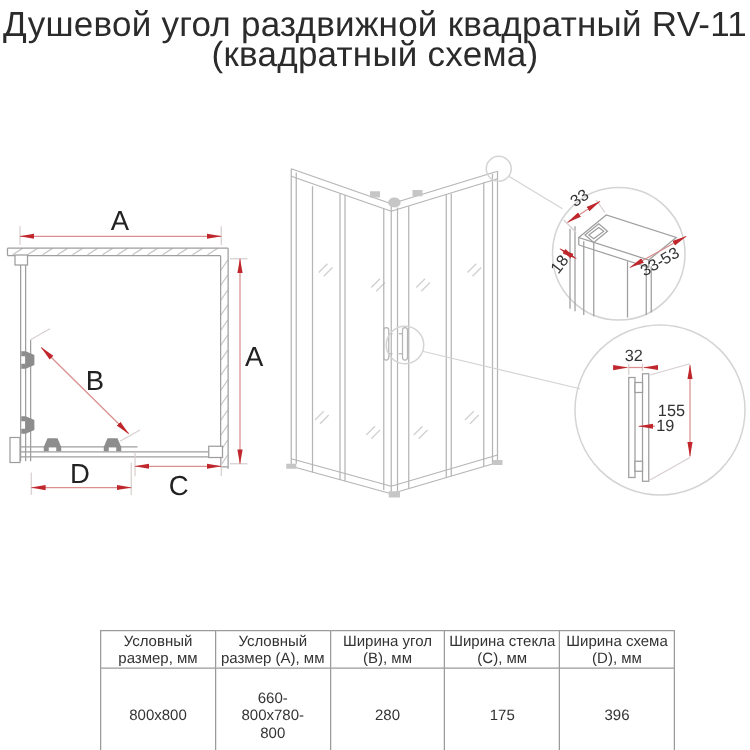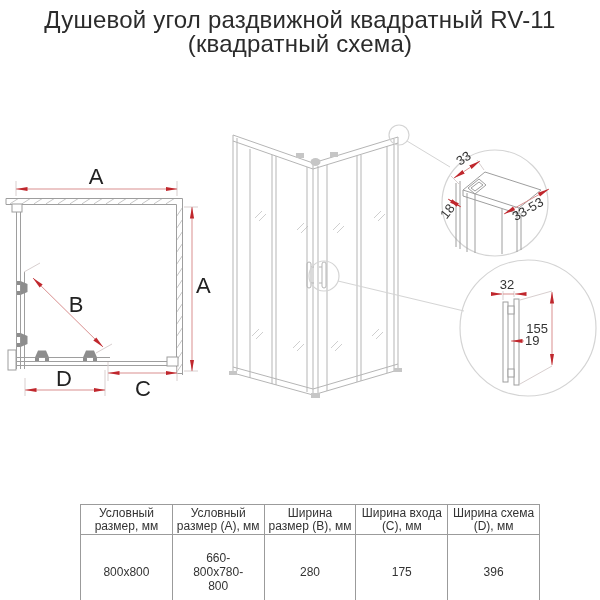--- a/index.html
+++ b/index.html
@@ -1,19 +1,19 @@
 <!DOCTYPE html>
 <html><head>
 <meta charset="utf-8">
 <style>
   html,body{margin:0;padding:0;background:#fff;width:600px;height:600px;overflow:hidden;}
   body{font-family:"Liberation Sans",sans-serif;}
   .page{position:relative;width:600px;height:600px;background:#fff;}
   .title{position:absolute;top:8px;left:0;width:600px;text-align:center;
-         font-size:24px;line-height:24px;color:#2b2b2b;letter-spacing:.2px;}
+         font-size:28px;line-height:24px;color:#2b2b2b;letter-spacing:.2px;}
   svg{position:absolute;top:0;left:0;}
   
   .g1{stroke:#9e9e9e;stroke-width:1;fill:none;}          
   .g2{stroke:#b5b5b5;stroke-width:1;fill:none;}          
   .wfill{fill:#fff;stroke:#9e9e9e;stroke-width:1;}
   .cap{fill:#c6c6c6;stroke:none;}
   .clamp{fill:#8d8d8d;stroke:none;}
   .dim{stroke:#d98f8f;stroke-width:1;fill:none;}
   .ext{stroke:#d8cfcf;stroke-width:1;fill:none;}
   .lead{stroke:#d4d4d4;stroke-width:1;fill:none;}
@@ -269,22 +269,22 @@
       <line class="dim" x1="524" y1="341" x2="511" y2="341" marker-end="url(#arw)"></line>
       <text class="dlbl" x="525" y="345" text-anchor="start">19</text>
     </g>
   </svg>
 
   <table>
     <thead>
       <tr>
           <th>Условный размер, мм</th>
           <th>Условный размер (А), мм</th>
-          <th>Ширина размер (В), мм</th>
-          <th>Ширина входа (С), мм</th>
+          <th>Ширина угол (В), мм</th>
+          <th>Ширина стекла (С), мм</th>
           <th>Ширина схема (D), мм</th>
         </tr>
     </thead>
     <tbody>
         <tr>
           <td>800x800</td>
           <td>660-800x780-800</td>
           <td>280</td>
           <td>175</td>
           <td>396</td>

